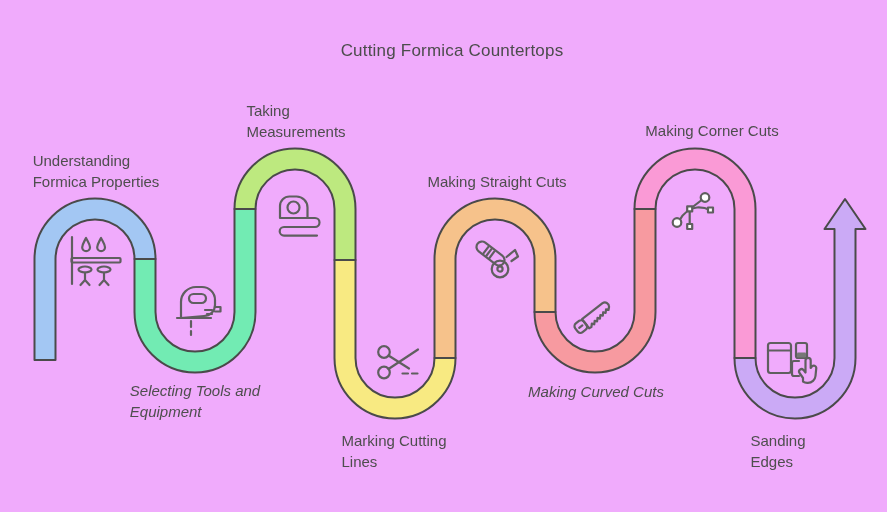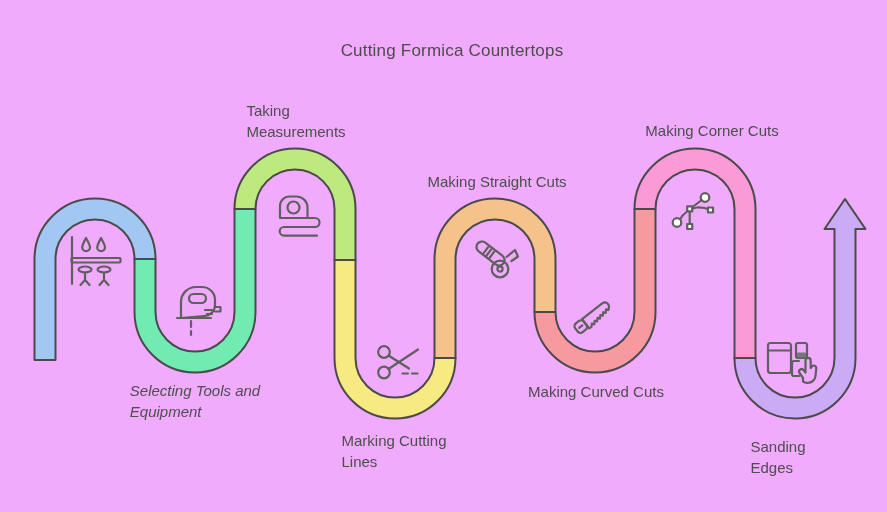--- a/index.html
+++ b/index.html
@@ -5,22 +5,22 @@
   html,body{margin:0;padding:0;background:#fff;}
   .canvas{position:relative;width:887px;height:512px;background:#f0abfc;overflow:hidden;
           font-family:"Liberation Sans",sans-serif;}
   .ribbon-svg{position:absolute;left:0;top:0;}
   .title{position:absolute;left:452px;top:41px;transform:translateX(-50%);
          font-size:17px;line-height:20px;color:#4c4c4c;letter-spacing:.2px;white-space:nowrap;}
   .step-label{position:absolute;transform:translateX(-50%);font-size:15px;line-height:21px;
               color:#4e4e4e;text-align:left;white-space:pre-line;}
   .lbl-1{left:96px;top:150px;}  .lbl-2{left:195px;top:380px;font-style:italic;}
   .lbl-3{left:296px;top:100px;} .lbl-4{left:394px;top:430px;}
-  .lbl-5{left:497px;top:171px;} .lbl-6{left:596px;top:381px;}
-  .lbl-7{left:712px;top:120px;} .lbl-8{left:796px;top:430px;margin-top:6px;}
+  .lbl-5{left:497px;top:171px;} .lbl-6{left:596px;top:381px;font-style:italic;}
+  .lbl-7{left:712px;top:120px;} .lbl-8{left:796px;top:430px;}
 </style>
 </head>
 <body>
 
 <div class="canvas">
 
   <svg class="ribbon-svg" width="887" height="512" viewBox="0 0 887 512">
 
     <g stroke-width="2" fill="none" stroke-linejoin="round" stroke="#4a4a4a">
       <path d="M 34.5 360 V 259 A 60.5 60.5 0 0 1 155.5 259 H 134.5 A 39.5 39.5 0 0 0 55.5 259 V 360 Z" fill="#a3c7f3"></path>
@@ -100,20 +100,22 @@
         <rect x="1" y="-21" width="11" height="15" rx="2"></rect>
         <rect x="2" y="-11.5" width="9" height="5" rx="1" fill="#777777" stroke="none"></rect>
         <path d="M4 -3 H -1 a2 2 0 0 0 -2 2 V 10 a2 2 0 0 0 2 2 H 4"></path>
         <path d="M8 14 l-3.5 -5 a2.5 2.5 0 0 1 3.9 -3.1 l 2.1 2.6 V -3.5 a2.6 2.6 0 0 1 5.2 0 V 4 l 1.4 -1.6 a2.4 2.4 0 0 1 4.2 1.4 l -0.8 8.2 a7.6 7.6 0 0 1 -7.6 6.9 h -0.8 a7.6 7.6 0 0 1 -4.1 -1.3 z"></path>
       </g>
     </g>
   </svg>
 
   <div class="title">Cutting Formica Countertops</div>
 
+  <div class="step-label lbl-1">Understanding
+Formica Properties</div>
   <div class="step-label lbl-2">Selecting Tools and
 Equipment</div>
   <div class="step-label lbl-3">Taking
 Measurements</div>
   <div class="step-label lbl-5">Making Straight Cuts</div>
   <div class="step-label lbl-4">Marking Cutting
 Lines</div>
   <div class="step-label lbl-6">Making Curved Cuts</div>
   <div class="step-label lbl-7">Making Corner Cuts</div>
   <div class="step-label lbl-8">Sanding Edges</div>

